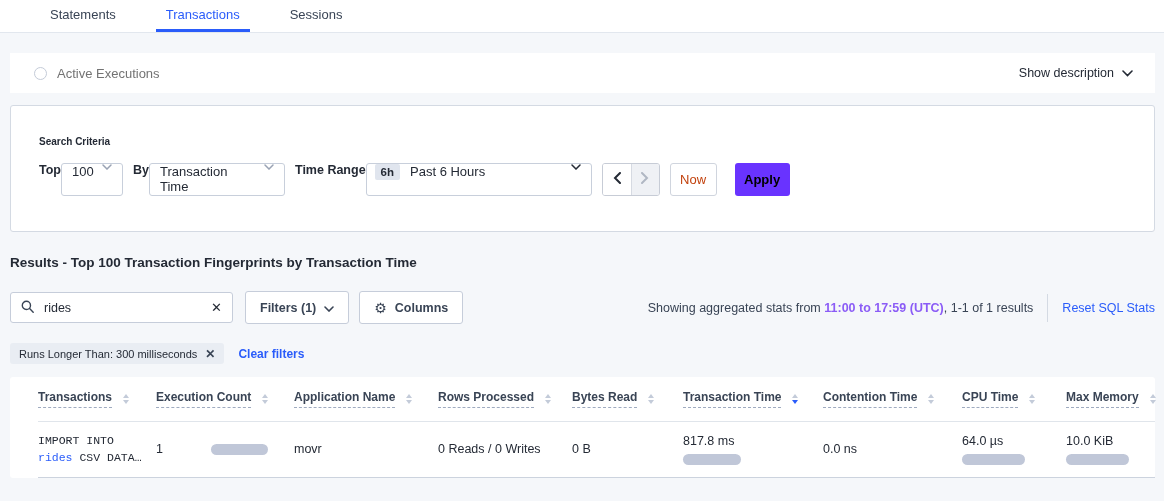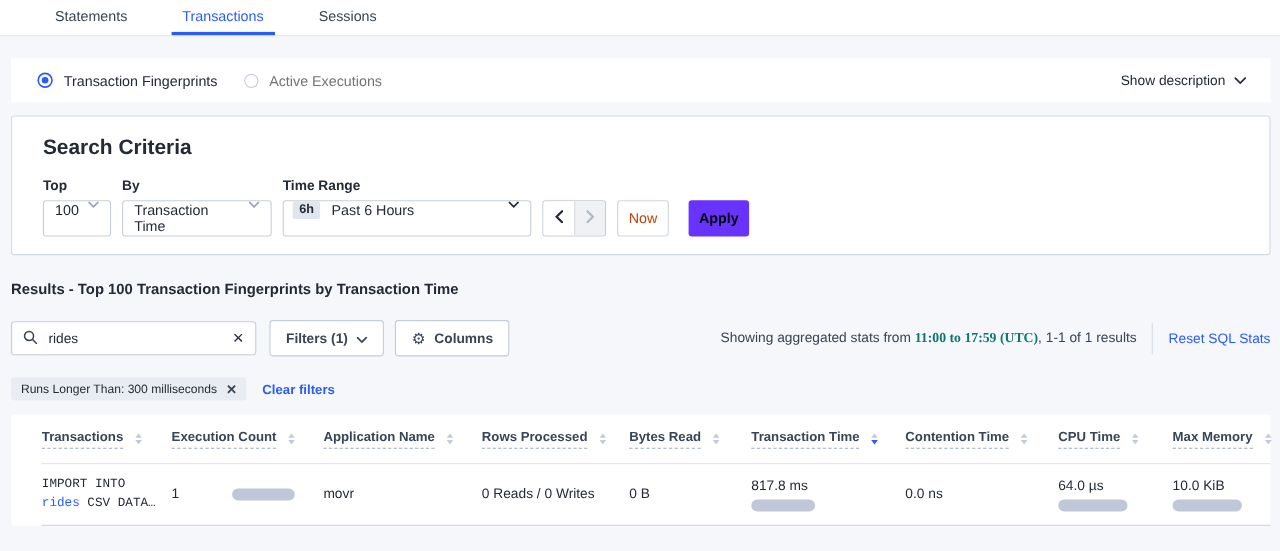--- a/index.html
+++ b/index.html
@@ -40,23 +40,23 @@
   .radio-opt + .radio-opt { margin-left:24px; }
   .show-desc {
     margin-left:auto; display:flex; align-items:center; gap:8px;
     font-size:12.5px; color:#242a35; cursor:pointer;
   }
   
   .criteria {
     margin-top:12px; background:#fff; border:1px solid #d4dae3; border-radius:3px;
     height:127px; padding:18px 28px;
   }
-  .criteria-title { font-size:19px; font-weight:bold; color:#242a35; }
+  .criteria-title { font-size:10px; font-weight:bold; color:#242a35;margin-top:12px; }
   .criteria-form { display:flex; align-items:flex-end; margin-top:16px; }
-  .field { display:flex; flex-direction:column; margin-right:10px; }
+  .field { display:flex; flex-direction:row; margin-right:10px; }
   .field-label { font-size:12.5px; font-weight:bold; color:#242a35; margin-bottom:6px; }
   .select {
     height:33px; border:1px solid #c8cfdb; border-radius:3px; background:#fff;
     display:flex; align-items:flex-start; padding:0 10px; cursor:pointer;
     font-size:13px; color:#242a35;
   }
   .select .chev { margin-left:auto; padding-left:8px; display:flex; }
   .sel-top { width:62px; }
   .sel-by { width:136px; }
   .sel-range { width:226px; padding-left:8px; }
@@ -97,21 +97,21 @@
   .search-clear { color:#242a35; font-size:13px; cursor:pointer; line-height:1; }
   .tool-btn {
     height:33px; border:1px solid #c6cdda; border-radius:3px; background:#fff;
     display:flex; align-items:center; gap:8px; padding:0 14px; cursor:pointer;
     font-size:12.5px; font-weight:bold; color:#394455;
   }
   .filters-btn { margin-left:12px; }
   .columns-btn { margin-left:10px; }
   .gear { font-size:14px; font-weight:normal; color:#394455; line-height:1; }
   .stats-cluster { margin-left:auto; display:flex; align-items:center; font-size:12.5px; color:#394455; }
-  .stats-text b { color:#0f766e;font-family:Liberation Serif, serif; }
+  .stats-text b { color:#8b5cf6; }
   .v-div { width:1px; height:28px; background:#d4dae3; margin:0 14px; }
   .reset-link { color:#2a5cfa; font-size:12.5px; cursor:pointer; white-space:nowrap; }
   
   .chip-row { display:flex; align-items:center; margin-top:19px; }
   .chip {
     background:#e9edf3; border-radius:3px; height:21px; display:flex; align-items:center;
     padding:0 9px; font-size:11px; color:#242a35;
   }
   .chip .chip-x { margin-left:8px; font-size:12px; font-weight:bold; color:#394455; cursor:pointer; line-height:1; }
   .clear-filters { margin-left:14px; font-size:12px; font-weight:bold; color:#2a5cfa; cursor:pointer; }
@@ -155,24 +155,20 @@
       <span>Transactions</span>
     </div>
   <div class="tab">
       <span>Sessions</span>
     </div>
 </div>
 
 <div class="page-pad">
 
   <div class="radio-panel">
-    <div class="radio-opt">
-      <span class="radio-on"></span>
-      <span class="lbl">Transaction Fingerprints</span>
-    </div>
     <div class="radio-opt off">
       <span class="radio-off"></span>
       <span class="lbl">Active Executions</span>
     </div>
     <div class="show-desc">
       <span>Show description</span>
       <span><svg width="11" height="7" viewBox="0 0 11 7">
             <path d="M1 1l4.5 4.5L10 1" stroke="#242a35" stroke-width="1.6" fill="none" stroke-linecap="round"></path>
           </svg></span>
     </div>

